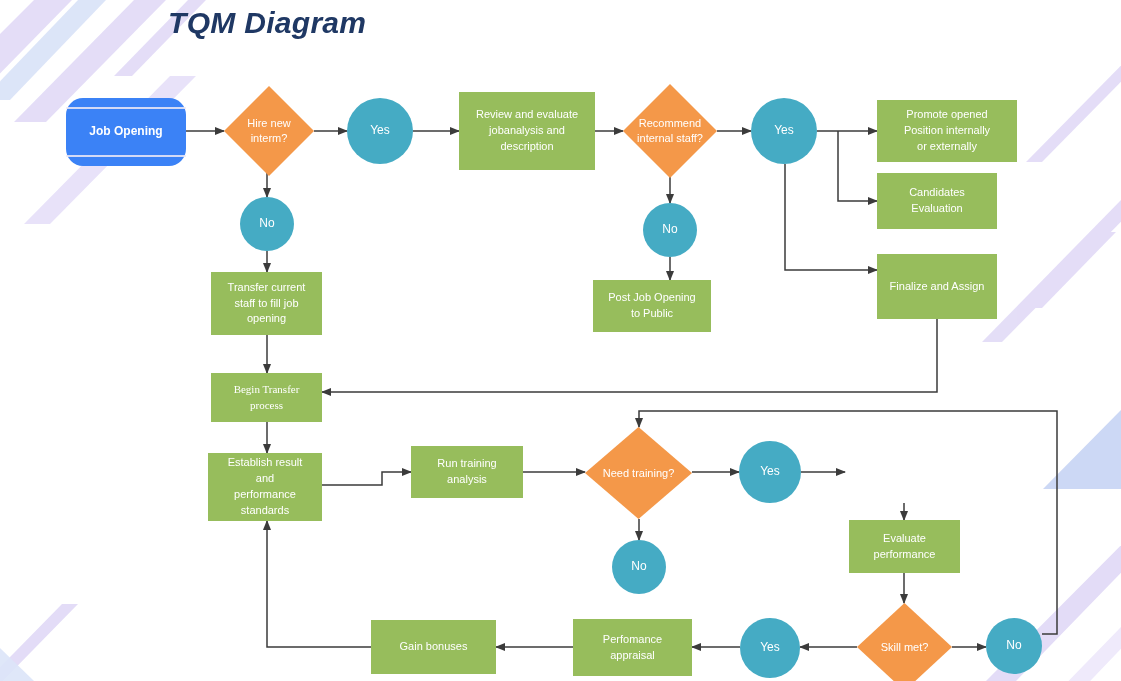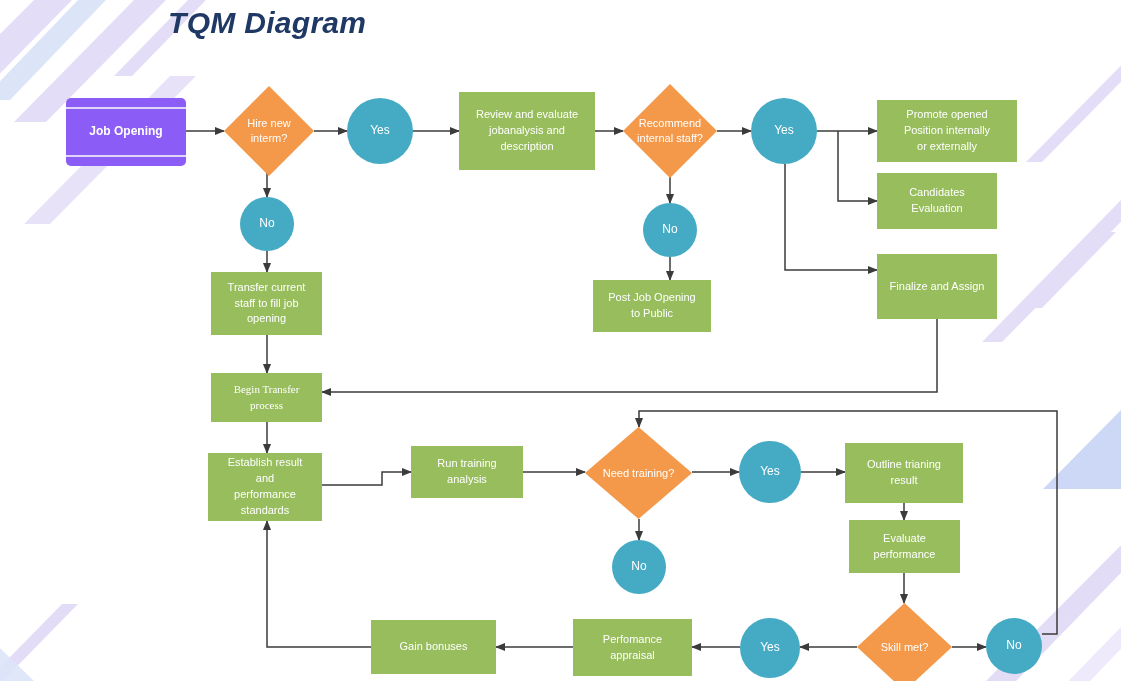--- a/index.html
+++ b/index.html
@@ -40,22 +40,22 @@
     box-sizing:border-box;
     white-space:pre-line;
     z-index:3;
   }
 
   
   .box-process{background:#97bd5c;}
 
   
   .box-terminator{
-    background:#8b5cf6;
-    border-radius:5px;
+    background:#3b82f6;
+    border-radius:17px;
   }
   .box-terminator .band{
     position:absolute;left:0;width:100%;height:2px;background:#efeaf6;opacity:.85;
   }
   .box-terminator .band.top{top:9px;}
   .box-terminator .band.bottom{bottom:9px;}
   .box-terminator .node-text{font-weight:bold;font-size:12px;}
 
   
   .diamond{background:transparent;}
@@ -261,24 +261,20 @@
     </div>
 
     <div class="node circle" style="left:739px;top:441px;width:62px;height:62px;">
       <div class="node-text">Yes</div>
     </div>
 
     <div class="node circle" style="left:612px;top:540px;width:54px;height:54px;">
       <div class="node-text">No</div>
     </div>
 
-    <div class="node box-process" style="left:845px;top:443px;width:118px;height:60px;">
-      <div class="node-text">Outline trianing
-result</div>
-    </div>
 
     <div class="node box-process" style="left:849px;top:520px;width:111px;height:53px;">
       <div class="node-text">Evaluate
 performance</div>
     </div>
 
     <div class="node diamond" style="left:857px;top:603px;width:95px;height:88px;">
       <div class="shape"></div>
       <div class="node-text">Skill met?</div>
     </div>

